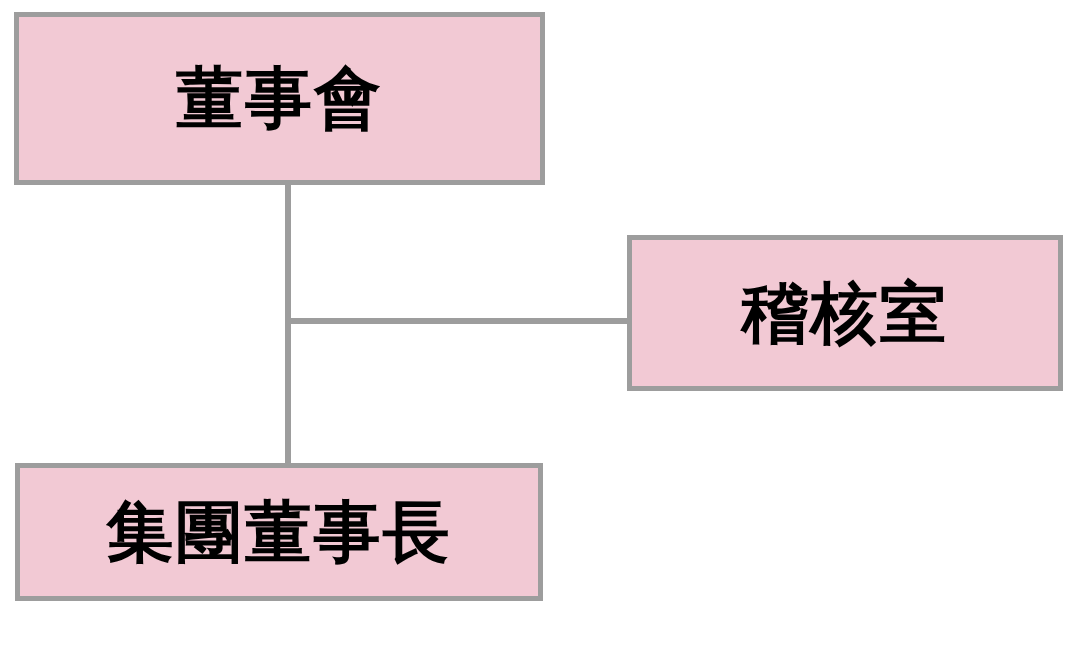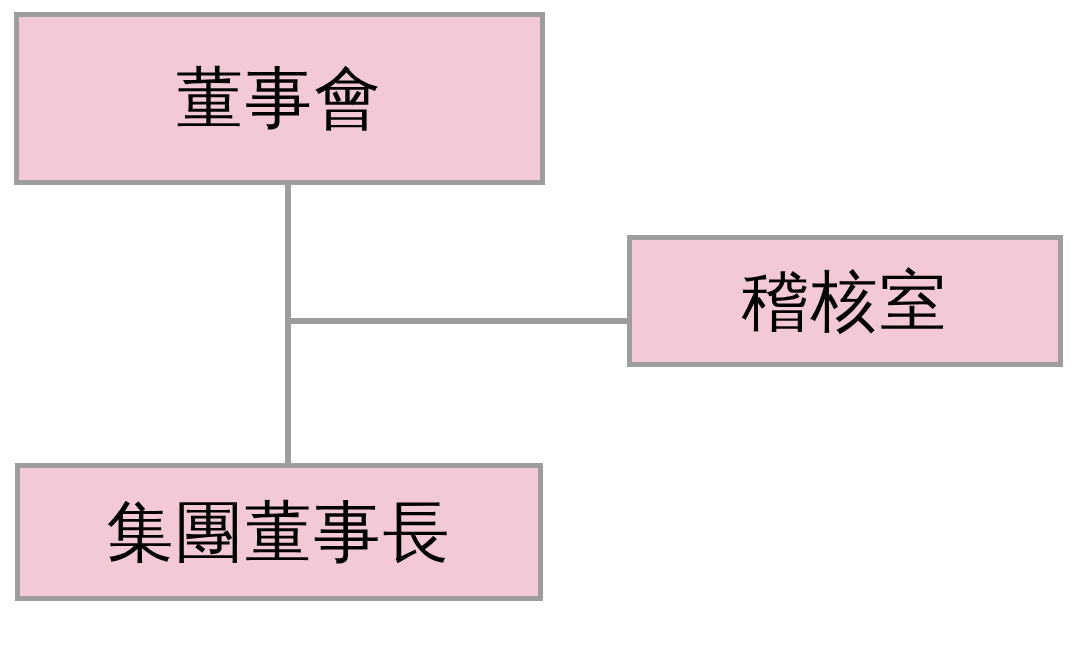--- a/index.html
+++ b/index.html
@@ -24,28 +24,28 @@
   .node {
     position: absolute;
     background: var(--node-fill);
     border: 5px solid var(--node-border);
     display: flex;
     align-items: center;
     justify-content: center;
   }
   .node-label {
     color: var(--text);
-    font-weight: normal;
+    font-weight: bold;
     font-size: 67px;
     letter-spacing: 2px;
     white-space: nowrap;
     line-height: 1;
   }
   .node-board    { left: 14px;  top: 12px;  width: 531px; height: 173px; }
-  .node-audit    { left: 627px; top: 235px; width: 436px; height: 132px; }
+  .node-audit    { left: 627px; top: 235px; width: 436px; height: 156px; }
   .node-chairman { left: 15px;  top: 463px; width: 528px; height: 138px; }
   .connector {
     position: absolute;
     background: var(--connector);
   }
   .connector-vertical   { left: 285px; top: 183px; width: 6px;   height: 283px; }
   .connector-horizontal { left: 288px; top: 318px; width: 342px; height: 6px; }
 </style>
 </head>
 <body>

